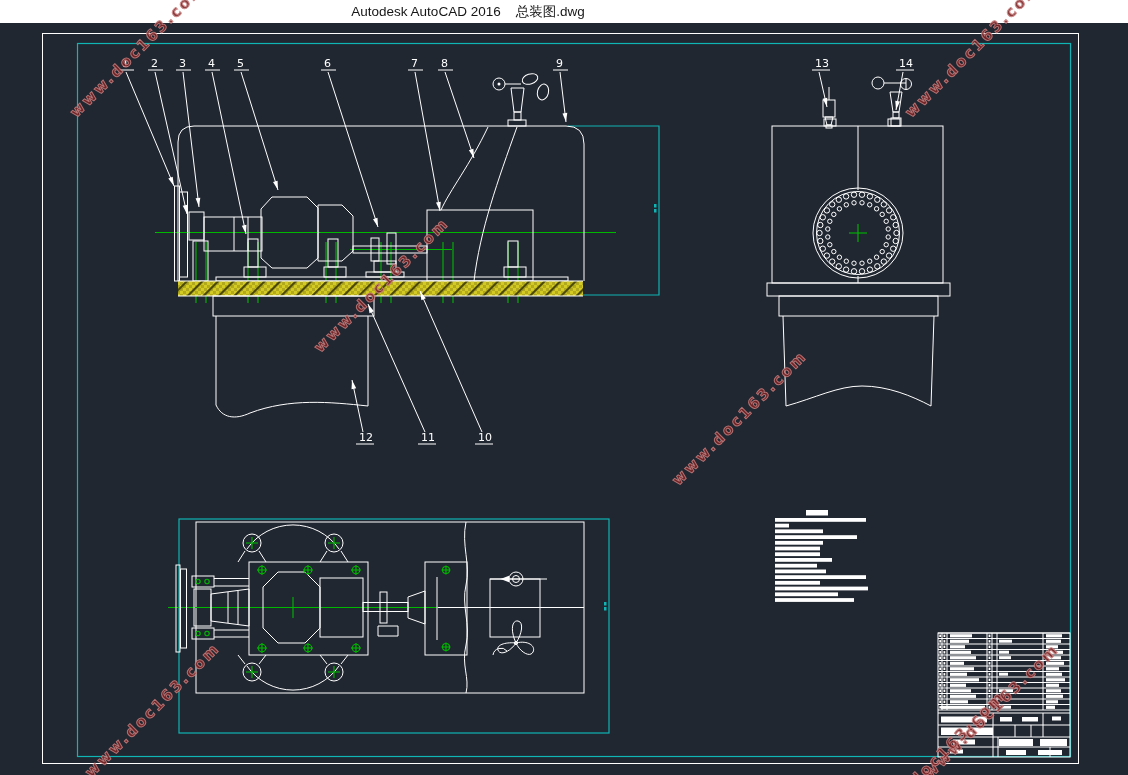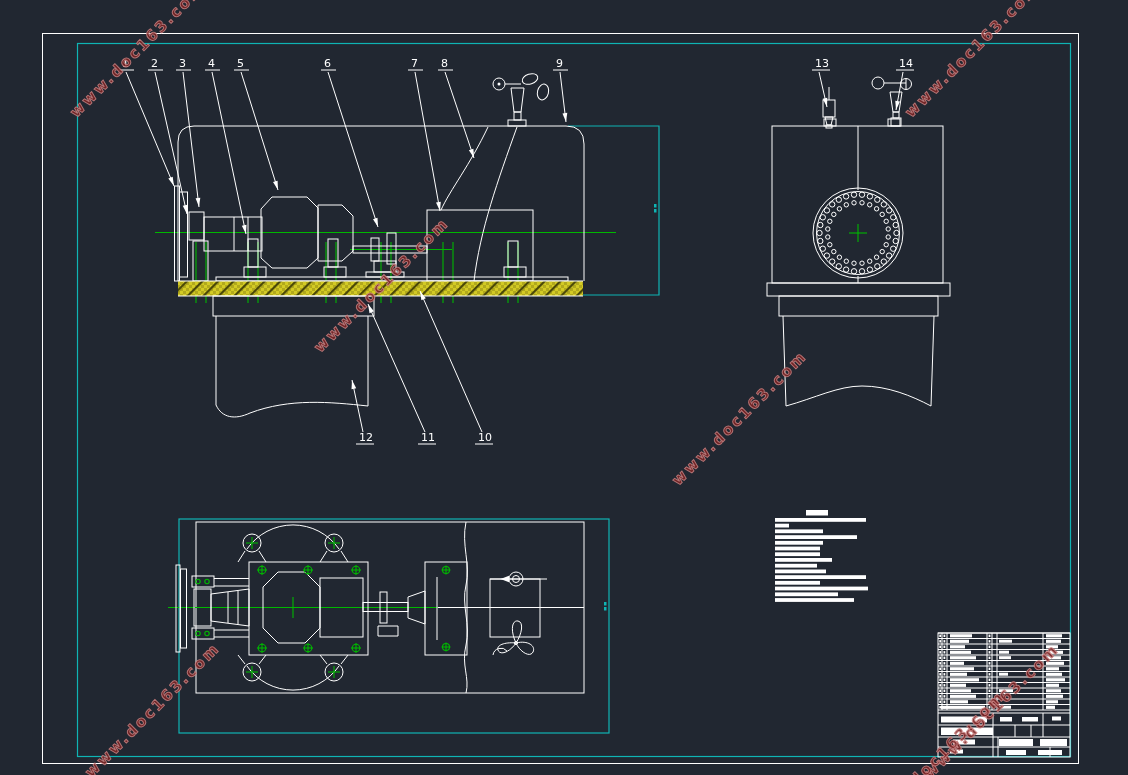--- a/index.html
+++ b/index.html
@@ -14,20 +14,23 @@
   .g{stroke:#00b800;fill:none;stroke-width:1.1;}
   .lbl{fill:#ffffff;font:11px "DejaVu Sans",sans-serif;}
   .wm{position:absolute;z-index:5;font:bold 15px "DejaVu Sans",sans-serif;letter-spacing:2.5px;color:#7d2424;
       -webkit-text-stroke:1px #c87e7e;opacity:.88;transform:rotate(-45deg);transform-origin:center;
       white-space:nowrap;pointer-events:none;}
 </style>
 </head>
 <body>
 
 <div class="stage">
+  <div class="titlebar">
+    <span class="title">Autodesk AutoCAD 2016    总装图.dwg</span>
+  </div>
 
   <svg id="cad" width="1128" height="775" viewBox="0 0 1128 775">
     <defs>
       <pattern id="py" width="6" height="6" patternUnits="userSpaceOnUse">
         <rect width="6" height="6" fill="#d3ca24"></rect>
         <rect width="3" height="3" fill="#b2a91c"></rect>
         <rect x="3" y="3" width="3" height="3" fill="#b2a91c"></rect>
       </pattern>
       <pattern id="pd" width="11" height="11" patternUnits="userSpaceOnUse" patternTransform="rotate(-45)">
         <rect width="11" height="2.2" fill="#4a4708"></rect>

